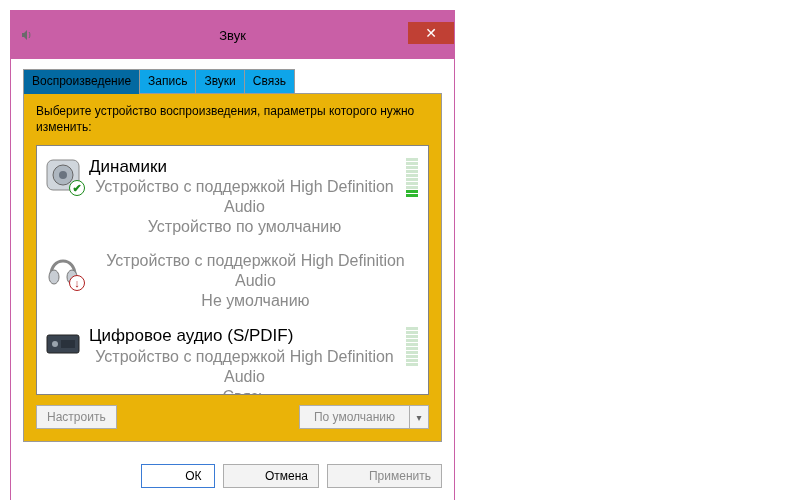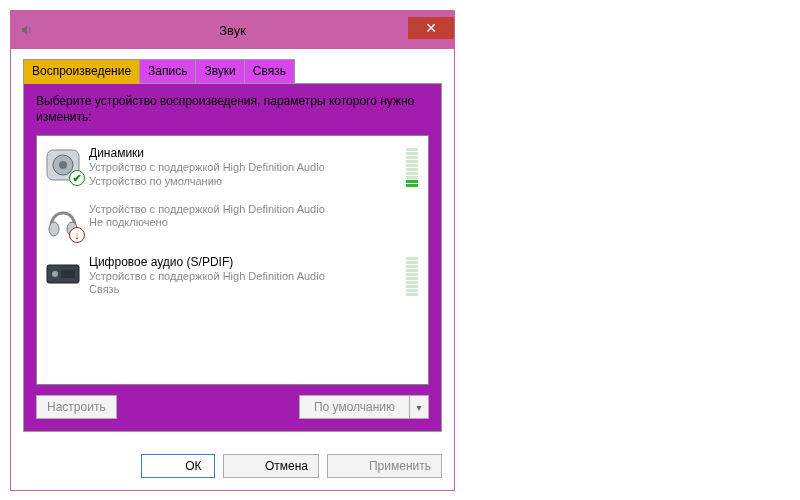--- a/index.html
+++ b/index.html
@@ -14,21 +14,21 @@
   }
   .window {
     position: absolute;
     left: 10px;
     top: 10px;
     width: 445px;
     border: 1px solid #c95fa6;
     background: #fff;
   }
   .titlebar {
-    height: 38px;
+    height: 48px;
     background: #c95fa6;
     display: flex;
     align-items: center;
     color: #000;
     position: relative;
   }
   .titlebar .app-icon {
     width: 16px; height:16px; margin-left:8px;
     display:inline-flex; align-items:center; justify-content:center;
   }
@@ -56,31 +56,31 @@
   }
   .tab {
     border:1px solid #9a9a9a;
     border-bottom:none;
     background:#fff;
     padding:4px 8px 5px 8px;
     font-size:12px;
     margin-right:-1px;
     position:relative;
   }
-  .tab.inactive { background:#d946ef; }
+  .tab.inactive { background:#0ea5e9; }
   .tab.active {
-    background:#eab308;
+    background:#0369a1;
     padding-bottom:6px;
     margin-bottom:-1px;
     z-index:3;
   }
   .tab-page {
     border:1px solid #9a9a9a;
     padding:10px 12px 12px 12px;
-    background:#a21caf;
+    background:#eab308;
     position:relative;
     z-index:1;
   }
   .instr {
     font-size:12px;
     margin-bottom:10px;
     line-height:1.3;
   }
   .device-list {
     border:1px solid #828282;
@@ -104,22 +104,22 @@
   .badge {
     position:absolute; right:-2px; bottom:-2px;
     width:16px; height:16px; border-radius:50%;
     background:#fff;
     display:flex; align-items:center; justify-content:center;
     font-size:11px; font-weight:bold;
   }
   .badge.ok { border:1px solid #1a8a1a; color:#1a8a1a; }
   .badge.down { border:1px solid #b02020; color:#b02020; }
   .dev-text { flex:1; line-height:1.25; }
-  .dev-name { font-size:12px; }
-  .dev-sub { color:#8a8a8a; font-size:11px; }
+  .dev-name { font-size:17px; }
+  .dev-sub { color:#8a8a8a; font-size:16px;text-align:center; }
   .level {
     width:12px;
     display:flex; flex-direction:column-reverse; gap:1px;
     margin-left:6px; margin-right:4px; margin-top:2px;
   }
   .level .seg {
     height:3px; background:#cfe6cf;
   }
   .level .seg.on { background:#2fb82f; }
   .btn-row {
@@ -224,21 +224,21 @@
           <div class="dev-icon">
             <svg width="40" height="38" viewBox="0 0 40 38">
               <path d="M8 24c0-8 5-14 12-14s12 6 12 14" stroke="#888" stroke-width="3" fill="none"></path>
               <ellipse cx="11" cy="26" rx="5" ry="7" fill="#c8cdd3" stroke="#777"></ellipse>
               <ellipse cx="29" cy="26" rx="5" ry="7" fill="#c8cdd3" stroke="#777"></ellipse>
             </svg>
             <div class="badge down">↓</div>
           </div>
           <div class="dev-text">
             <div class="dev-sub">Устройство с поддержкой High Definition Audio</div>
-            <div class="dev-sub">Не подключено</div>
+            <div class="dev-sub">Не умолчанию</div>
           </div>
         </div>
 
         <div class="device">
           <div class="dev-icon">
             <svg width="40" height="38" viewBox="0 0 40 38">
               <rect x="4" y="10" width="32" height="18" rx="2" fill="#3a4450" stroke="#222"></rect>
               <circle cx="12" cy="19" r="3" fill="#9aa4ae"></circle>
               <rect x="18" y="15" width="14" height="8" fill="#2a323c"></rect>
             </svg>

